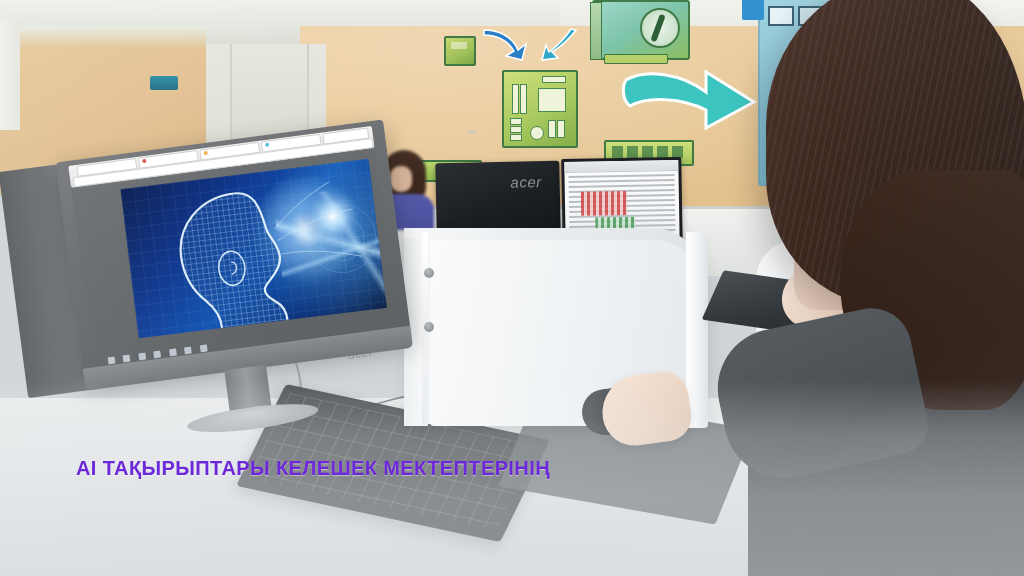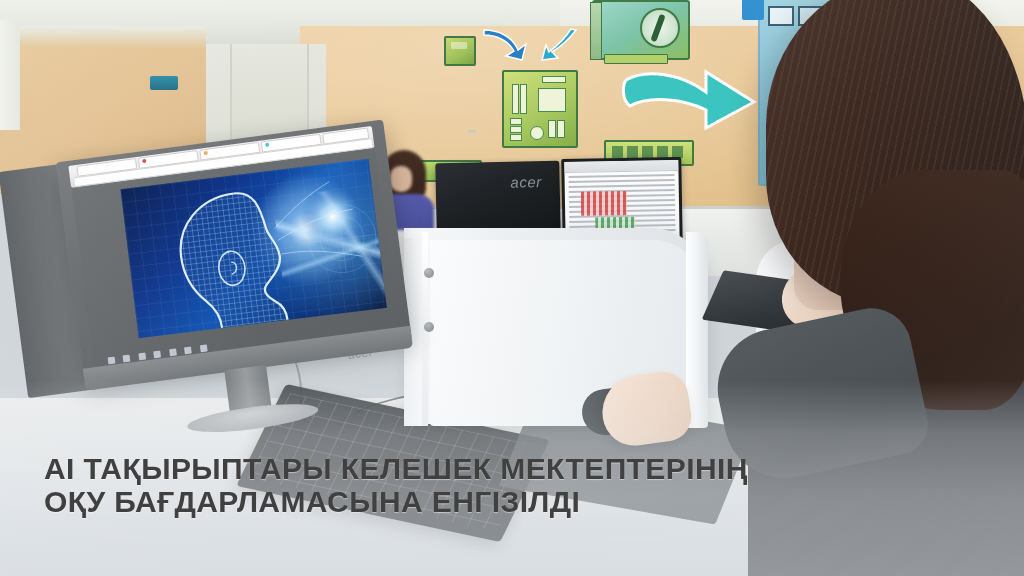--- a/index.html
+++ b/index.html
@@ -480,27 +480,28 @@
   }
 
   
   .caption{
     position:absolute;left:44px;top:452px;width:780px;
     z-index:40;
   }
   .caption .line{
     font-family:"Liberation Sans",sans-serif;
     font-weight:bold;
-    font-size:30px;
+    font-size:20px;
     line-height:33px;
     letter-spacing:.4px;
-    color:#404040;
+    color:#6d28d9;
     text-transform:uppercase;
     white-space:nowrap;
     text-shadow:0 1px 1px rgba(255,255,255,.45);
+    margin-left:32px;
   }
 </style>
 </head>
 <body>
 
 <div class="stage">
 
   <div class="ceiling"></div>
   <div class="ceiling-right"></div>
   <div class="wall-right"></div>
@@ -709,16 +710,15 @@
     <div class="fg-sleeve"></div>
     <div class="fg-mouse"></div>
     <div class="fg-hand-mouse"></div>
   </div>
 
   <div class="veil-bottom"></div>
   <div class="veil-soft"></div>
 
   <div class="caption">
     <div class="line">AI ТАҚЫРЫПТАРЫ КЕЛЕШЕК МЕКТЕПТЕРІНІҢ</div>
-    <div class="line">ОҚУ БАҒДАРЛАМАСЫНА ЕНГІЗІЛДІ</div>
   </div>
 
 </div>
 
 </body></html>

